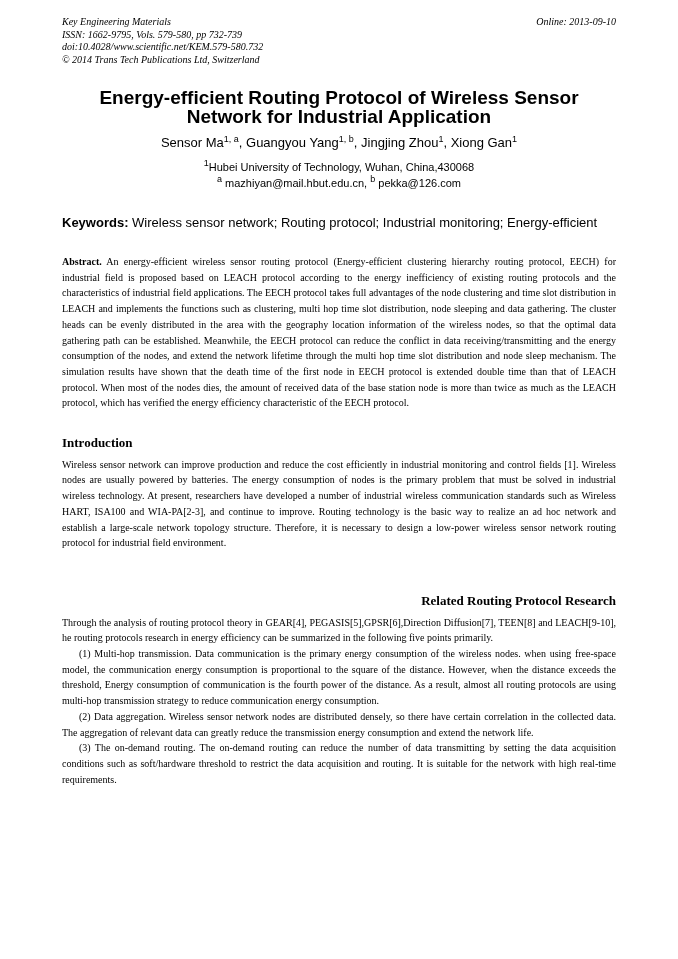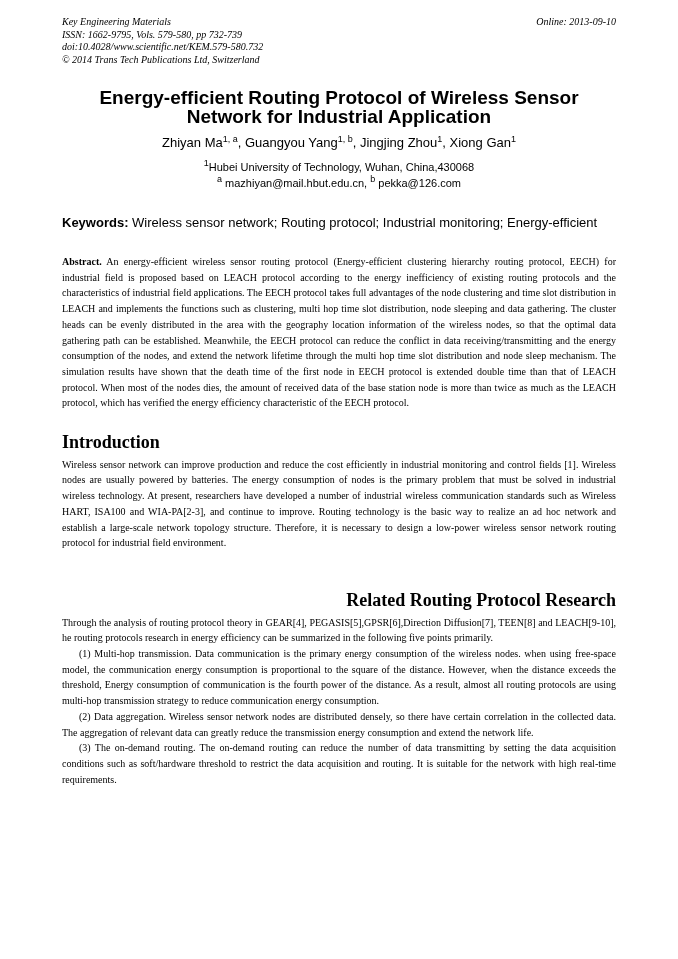--- a/index.html
+++ b/index.html
@@ -78,21 +78,21 @@
     line-height: 15.7px;
   }
   .abstract { margin-top: 24px; }
   .abstract b { font-weight: bold; }
 
   .sec-heading {
     margin-top: 24px;
     margin-bottom: 6px;
     font-family: "Liberation Serif", serif;
     font-weight: bold;
-    font-size: 18px;
+    font-size: 13px;
     line-height: 15.7px;
   }
   .sec-heading-2 { margin-top: 42px; text-align: right; }
   .indent { text-indent: 17px; }
 </style>
 </head>
 <body>
 
 <div class="page">
 
@@ -102,21 +102,21 @@
       <div>ISSN: 1662-9795, Vols. 579-580, pp 732-739</div>
       <div>doi:10.4028/www.scientific.net/KEM.579-580.732</div>
       <div>© 2014 Trans Tech Publications Ltd, Switzerland</div>
     </div>
     <div class="hdr-right">Online: 2013-09-10</div>
   </div>
 
   <div class="title">Energy-efficient Routing Protocol of Wireless Sensor Network for Industrial Application</div>
 
   <div class="authors">
-    <span>Zhiyan Ma</span><sup>1, a</sup><span>, </span><span>Guangyou Yang</span><sup>1, b</sup><span>, </span><span>Jingjing Zhou</span><sup>1</sup><span>, </span><span>Xiong Gan</span><sup>1</sup>
+    <span>Sensor Ma</span><sup>1, a</sup><span>, </span><span>Guangyou Yang</span><sup>1, b</sup><span>, </span><span>Jingjing Zhou</span><sup>1</sup><span>, </span><span>Xiong Gan</span><sup>1</sup>
   </div>
 
   <div class="affil">
     <sup>1</sup><span>Hubei University of Technology, Wuhan, China,430068</span>
   </div>
 
   <div class="emails">
     <sup>a</sup>
     <span>mazhiyan@mail.hbut.edu.cn</span><span>, </span>
     <sup>b</sup>

